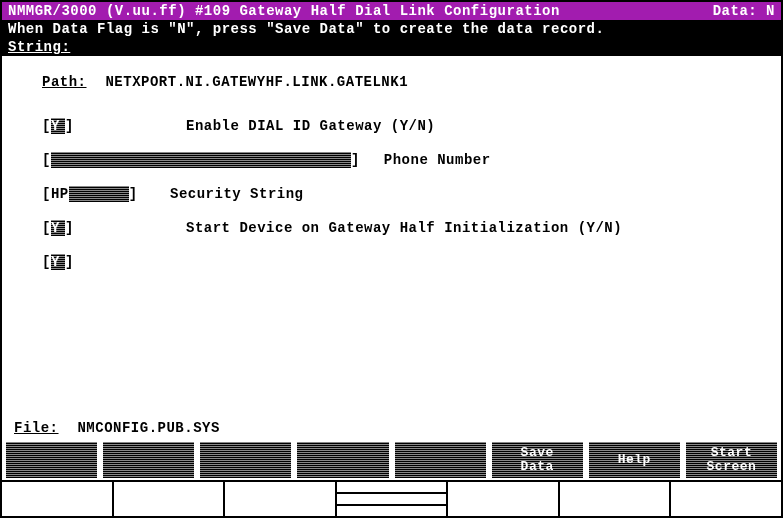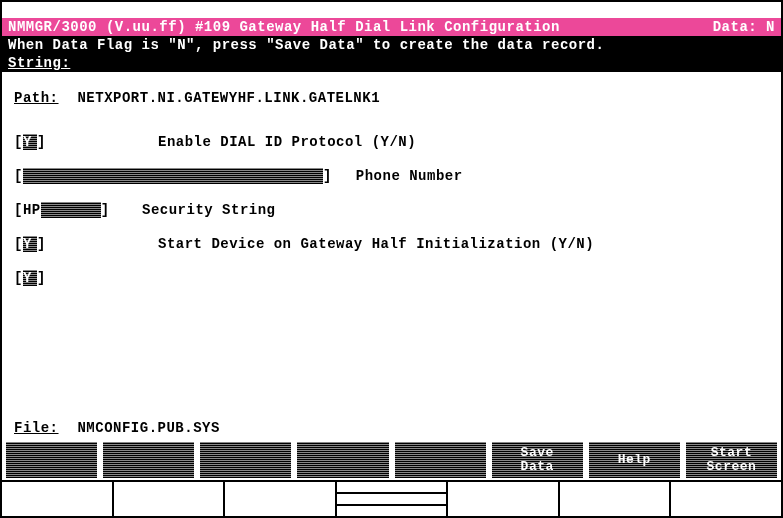--- a/index.html
+++ b/index.html
@@ -9,46 +9,46 @@
     font-weight: bold;
     background: #fff;
     width: 783px;
     height: 518px;
     border: 2px solid #000;
     position: relative;
     overflow: hidden;
     letter-spacing: 0.5px;
   }
   .titlebar {
-    background: #ec4899;
+    background: #a21caf;
     color: #fff;
     padding: 2px 6px;
     display: flex;
     justify-content: space-between;
     height: 18px;
     line-height: 14px;
-    margin-top: 16px;
   }
   .statusbar {
     background: #000;
     color: #fff;
     padding: 2px 6px;
     height: 18px;
     line-height: 14px;
   }
   .commandbar {
     background: #000;
     color: #fff;
     padding: 2px 6px;
     height: 18px;
     line-height: 14px;
   }
   .commandbar span { text-decoration: underline; }
   .content {
     padding: 18px 12px 0 12px;
+    margin-left: 28px;
   }
   .path-row {
     margin-bottom: 28px;
   }
   .path-label { text-decoration: underline; margin-right: 10px; }
   .field-row {
     display: flex;
     align-items: center;
     margin-bottom: 18px;
     gap: 0;
@@ -143,21 +143,21 @@
     <span class="path-label">Path:</span>
     <span>NETXPORT.NI.GATEWYHF.LINK.GATELNK1</span>
   </div>
 
   <div class="field-row">
     <span class="col-val">
       <span class="bracket">[</span>
         <span class="hatched w1">Y</span>
         <span class="bracket">]</span>
     </span>
-    <span class="field-label">Enable DIAL ID Protocol (Y/N)</span>
+    <span class="field-label">Enable DIAL ID Gateway (Y/N)</span>
   </div>
 
   <div class="field-row">
     <span>
       <span class="bracket">[</span><span class="hatched w-phone"></span><span class="bracket">]</span>
     </span>
     <span class="field-label">Phone Number</span>
   </div>
 
   <div class="field-row">

